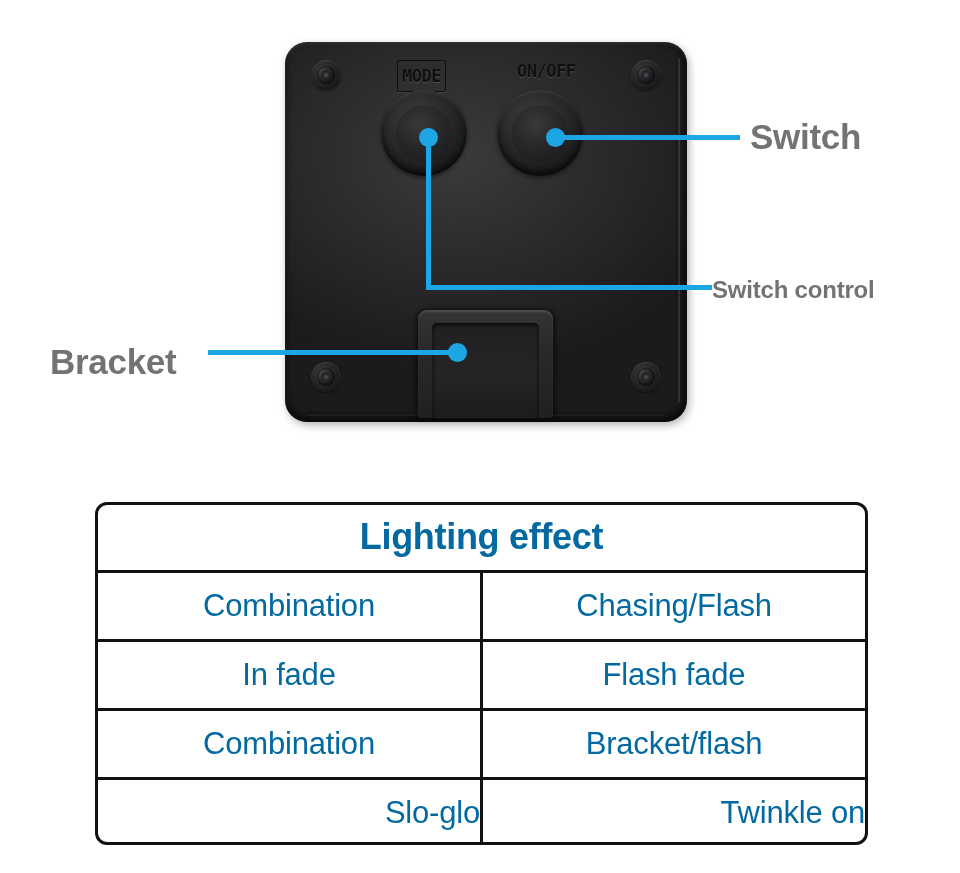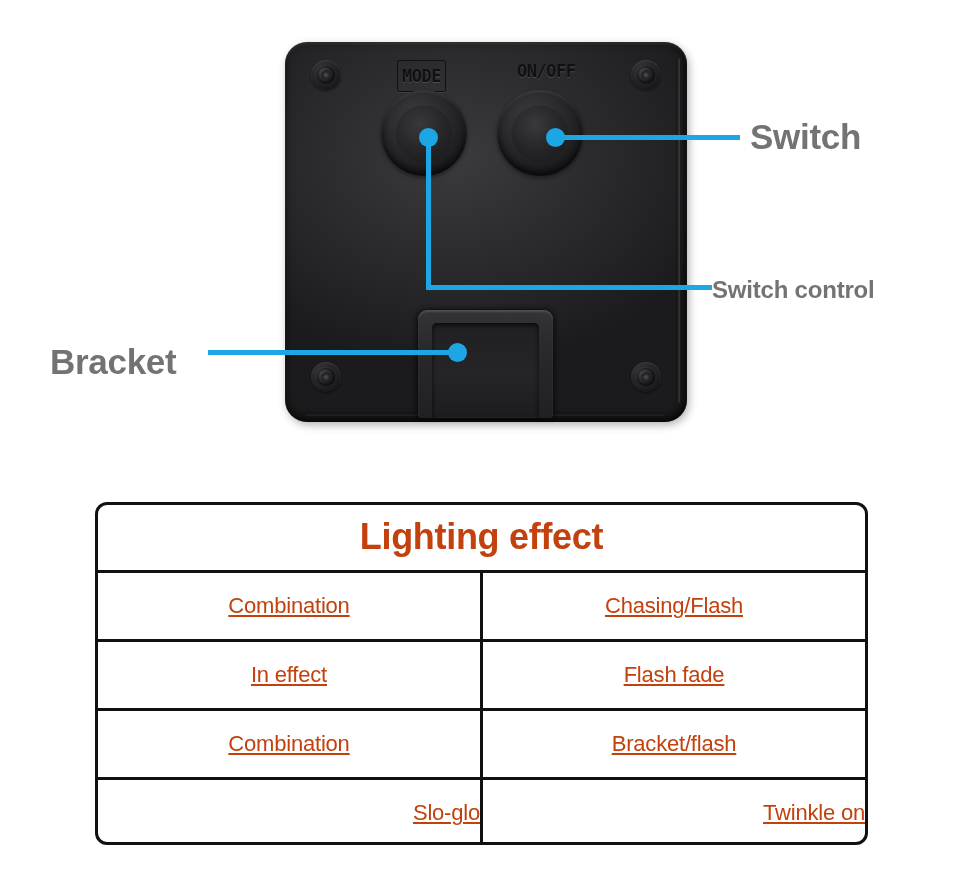--- a/index.html
+++ b/index.html
@@ -198,38 +198,37 @@
   #effects-table table {
     width: 100%;
     height: 100%;
     border-collapse: collapse;
     table-layout: fixed;
   }
   #effects-table th,
   #effects-table td {
     text-align: center;
     vertical-align: middle;
-    color: #c2410c;
+    color: #0369a1;
     font-family: "Liberation Sans", sans-serif;
     font-weight: 400;
   }
   #effects-table th.table-title {
     font-size: 36px;
     font-weight: 700;
     height: 66px;
     border-bottom: 3px solid #111113;
     letter-spacing: -0.3px;
   }
   #effects-table td {
-    font-size: 22px;
+    font-size: 31px;
     height: 69px;
     border-bottom: 3px solid #111113;
     border-right: 3px solid #111113;
     letter-spacing: -0.2px;
-    text-decoration: underline;
   }
   #effects-table td:last-child { border-right: none; }
   #effects-table tr:last-child td { border-bottom: none; text-align: right; }
 </style>
 </head>
 <body>
 
 <div id="page">
 
   <div id="photo-area">
@@ -275,21 +274,21 @@
         <tr>
           <th class="table-title" colspan="2">Lighting effect</th>
         </tr>
       </thead>
       <tbody>
         <tr>
           <td>Combination</td>
           <td>Chasing/Flash</td>
         </tr>
         <tr>
-          <td>In effect</td>
+          <td>In fade</td>
           <td>Flash fade</td>
         </tr>
         <tr>
           <td>Combination</td>
           <td>Bracket/flash</td>
         </tr>
         <tr>
           <td>Slo-glo</td>
           <td>Twinkle on</td>
         </tr>

